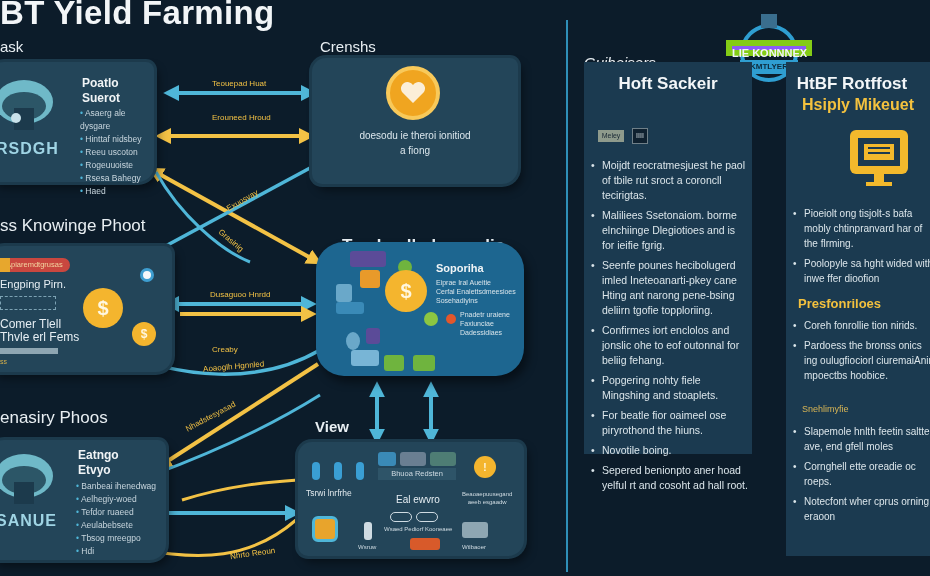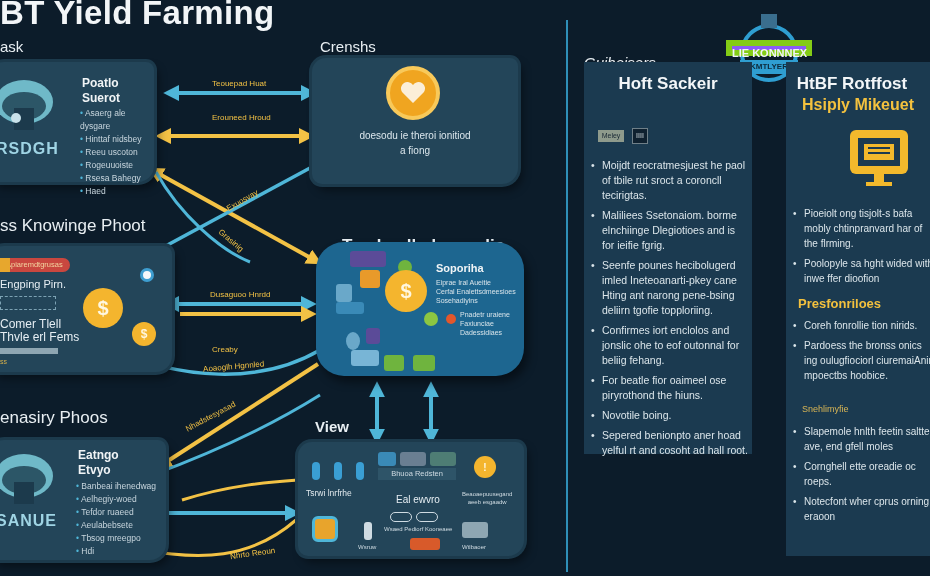--- a/index.html
+++ b/index.html
@@ -219,20 +219,21 @@
 
 <div class="abs right-panel" style="left:584px;top:62px;width:168px;height:392px;">
   <div class="abs rp-title" style="left:0;top:12px;width:168px;">Hoft Sackeir</div>
   <div class="abs" style="left:14px;top:68px;width:26px;height:12px;background:#8e9a8c;font-size:7px;color:#1b2a36;text-align:center;line-height:12px;">Meley</div>
   <div class="abs" style="left:48px;top:66px;width:16px;height:16px;background:#0f2130;border:1px solid #6f7f88;font-size:7px;color:#d6dfe4;text-align:center;line-height:14px;">IIII</div>
   <ul class="abs bullets" style="left:4px;top:96px;width:160px;">
     <li>Moijdt reocratmesjuest he paol of tbile rut sroct a coroncll tecirigtas.</li>
     <li>Maliliees Ssetonaiom. borme elnchiinge Dlegiotioes and is for ieifie fgrig.</li>
     <li>Seenfe pounes hecibolugerd imled Ineteoanarti-pkey cane Hting ant narong pene-bsing deliirn tgofie topploriing.</li>
     <li>Confirmes iort enclolos and jonslic ohe to eof outonnal for beliig fehang.</li>
+    <li>Popgering nohty fiele Mingshing and stoaplets.</li>
     <li>For beatle fior oaimeel ose piryrothond the hiuns.</li>
     <li>Novotile boing.</li>
     <li>Sepered benionpto aner hoad yelful rt and cosoht ad hall root.</li>
   </ul>
 </div>
 
 <div class="abs right-panel" style="left:786px;top:62px;width:150px;height:494px;">
   <div class="abs rp-title" style="left:0;top:12px;width:132px;">HtBF Rotffost</div>
   <div class="abs rp-sub" style="left:0;top:34px;width:144px;">Hsiply Mikeuet</div>
   <div class="abs" style="left:60px;top:64px;width:66px;height:66px;">

